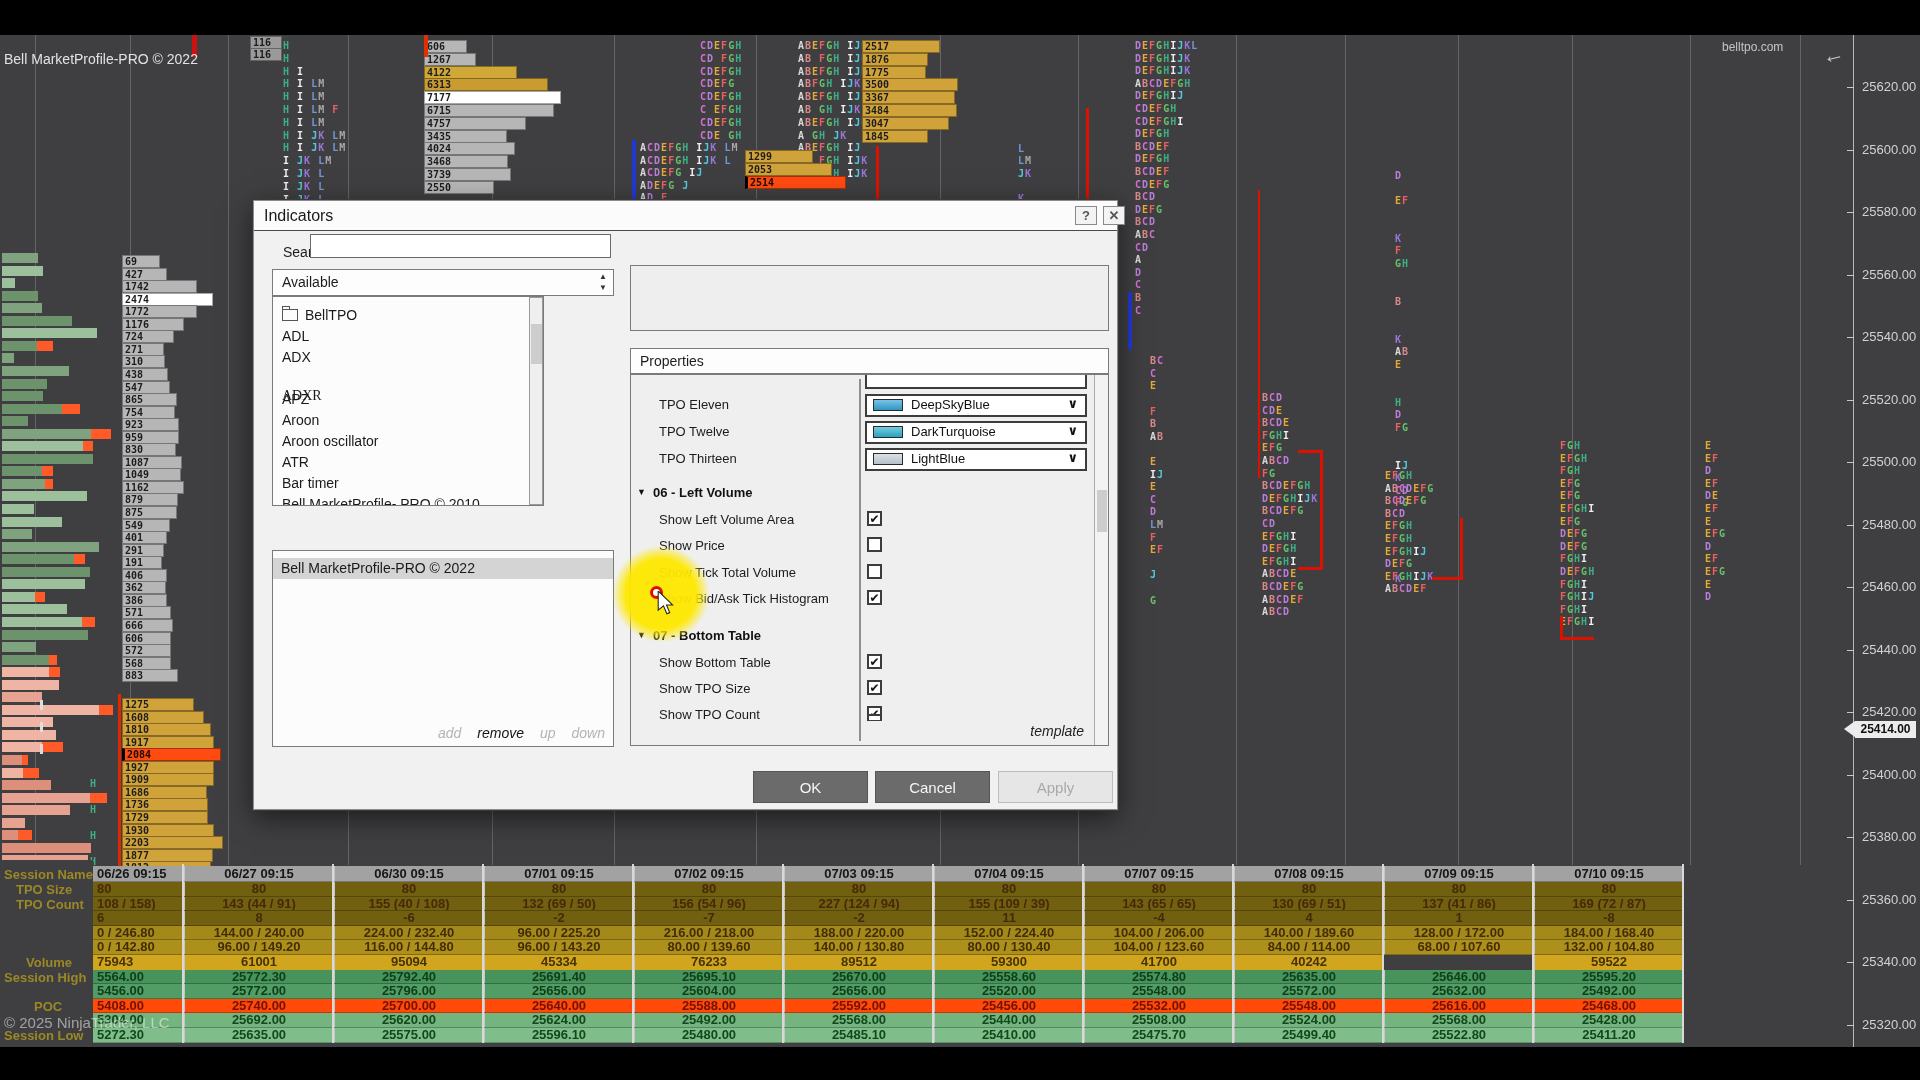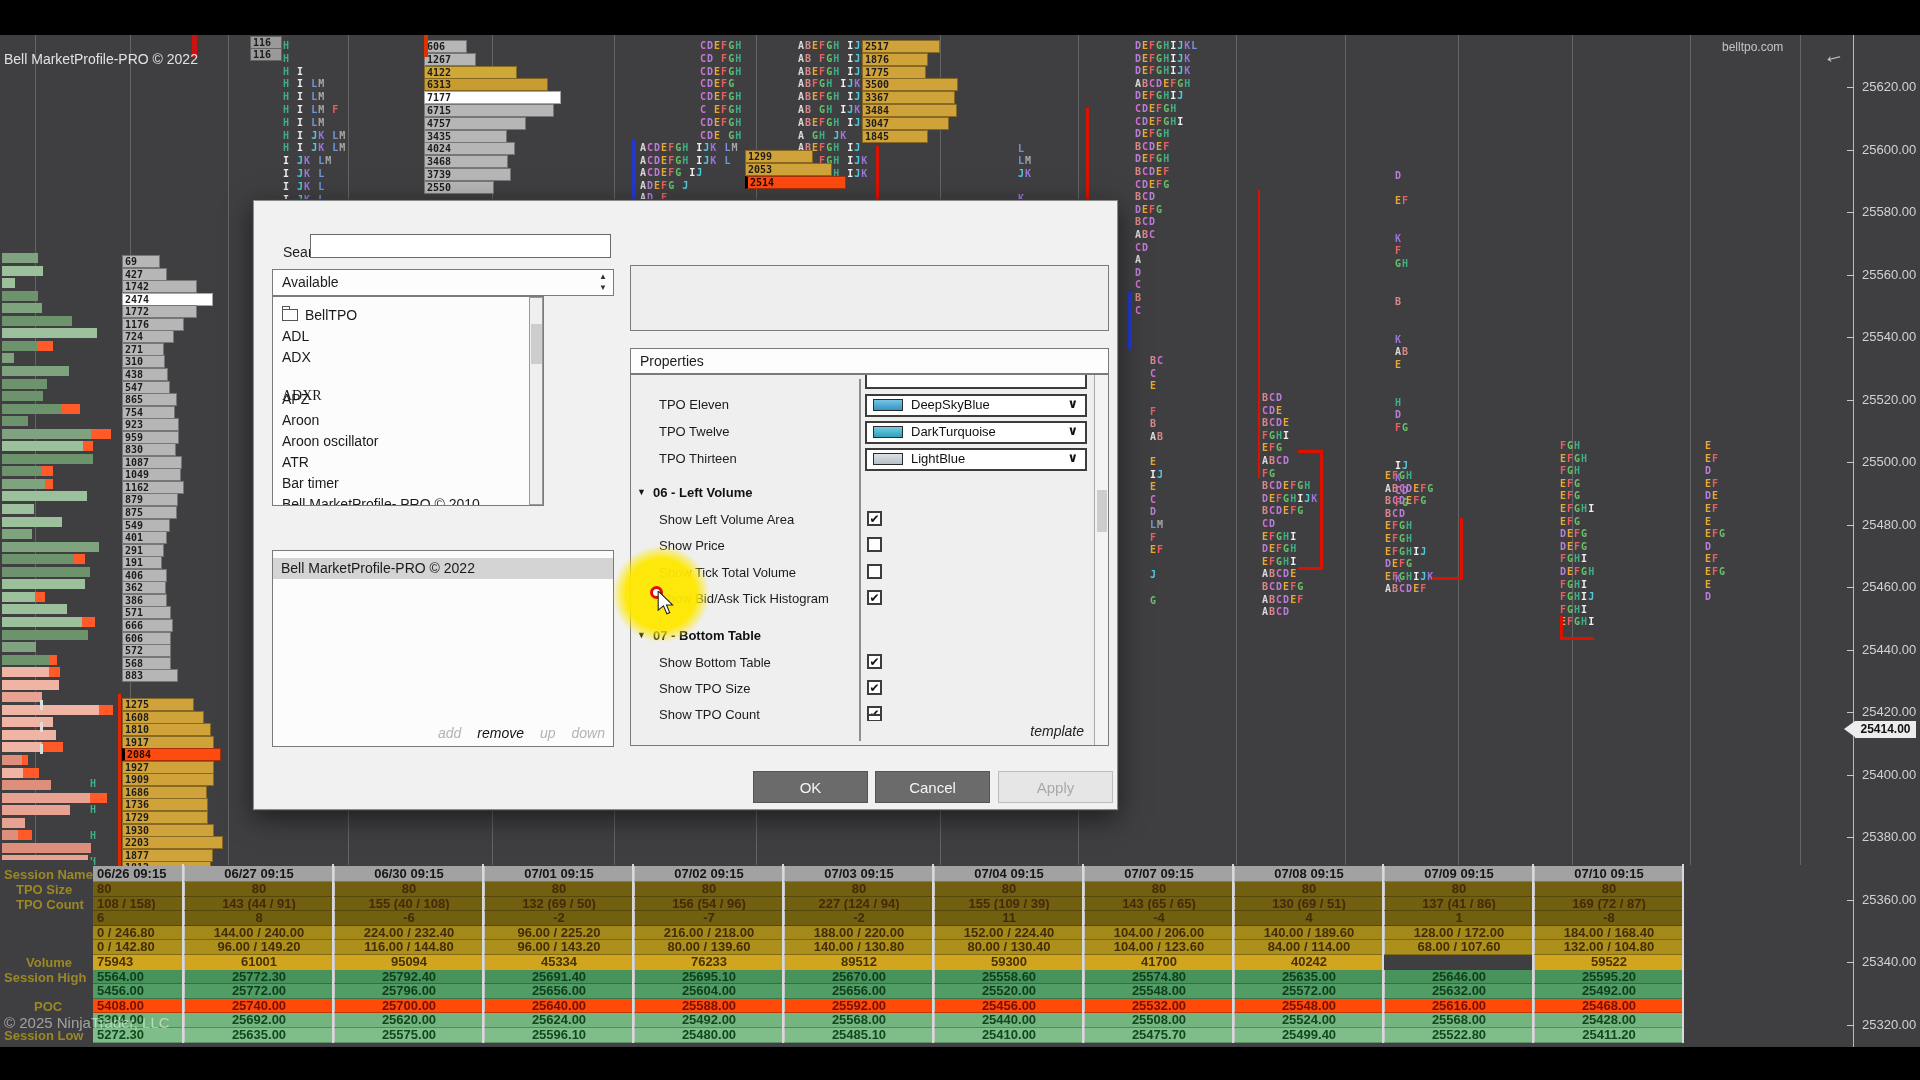--- a/index.html
+++ b/index.html
@@ -644,20 +644,25 @@
       <div class="row-label" style="left: 16px; top: 882px;">TPO Size</div>
       <div class="row-label" style="left: 16px; top: 896.6px;">TPO Count</div>
       <div class="row-label" style="left: 26px; top: 955px;">Volume</div>
       <div class="row-label" style="left: 4px; top: 969.6px;">Session High</div>
       <div class="row-label" style="left: 34px; top: 998.8px;">POC</div>
       <div class="row-label" style="left: 4px; top: 1028px;">Session Low</div>
     </div>
   <div class="nt-watermark">© 2025 NinjaTrader, LLC</div>
 
   <div id="dialog">
+    <div class="dlg-title">
+      <span class="dlg-title-text">Indicators</span>
+      <span class="tb-btn" style="left:821px;">?</span>
+      <span class="tb-btn" style="left:849px;">✕</span>
+    </div>
 
     <span class="lbl" style="left:29px;top:43px;">Search</span>
     <input class="abs" style="left: 56px; top: 33px; width: 301px; height: 24px; border: 1px solid rgb(106, 106, 106); background: rgb(255, 255, 255); box-sizing: border-box; font-size: 13px; padding: 0px 4px;" value="">
 
     <div class="panel-hdr" style="left:18px;top:68px;width:342px;height:27px;">Available</div>
     <span class="abs" style="left:345px;top:71px;font-size:8px;color:#333;">▲</span>
     <span class="abs" style="left:345px;top:82px;font-size:8px;color:#333;">▼</span>
     <div class="panel-box" style="left:18px;top:95px;width:272px;height:210px;">
       <div id="avail-items">
           <div class="list-item" style="top: 8px; padding-left: 9px;"><span class="folder-ico"></span>BellTPO</div>

